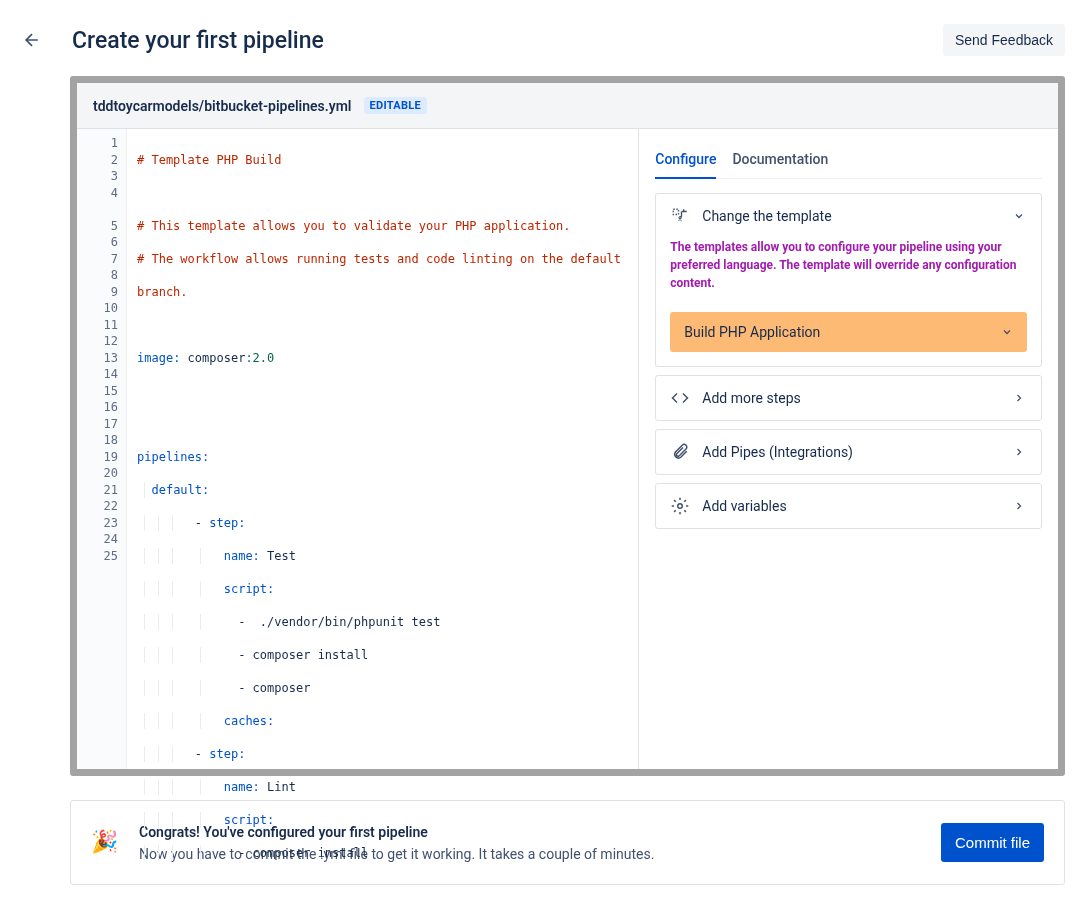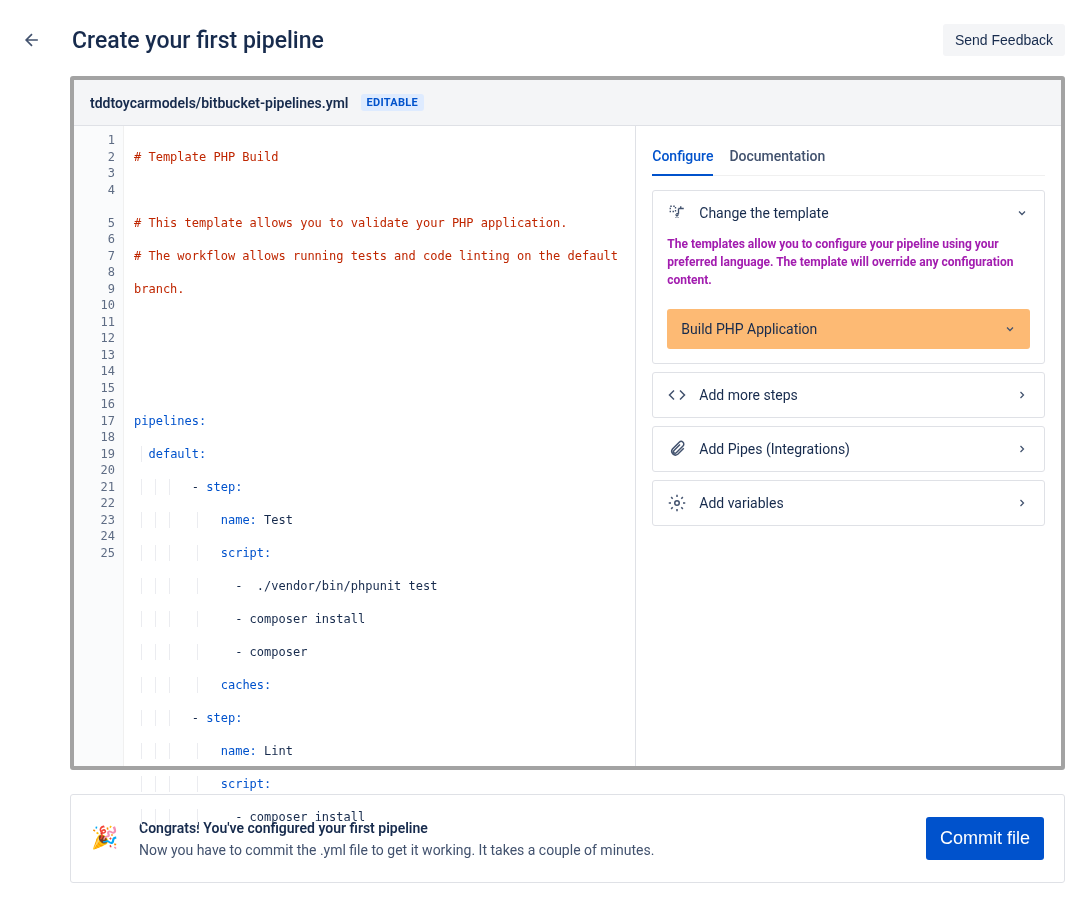--- a/index.html
+++ b/index.html
@@ -1,21 +1,21 @@
 <!DOCTYPE html>
 <html><head>
 <meta charset="utf-8">
 <style>
 * { box-sizing: border-box; margin: 0; padding: 0; }
 body { font-family: -apple-system, BlinkMacSystemFont, "Segoe UI", Roboto, sans-serif; background: #fff; color: #172B4D; width: 1073px; }
 .header { display: flex; align-items: center; padding: 24px 8px 20px 20px; }
 .back-arrow { width: 24px; height: 24px; display: flex; align-items: center; justify-content: center; cursor: pointer; margin-right: 28px; }
 .page-title { font-size: 23px; font-weight: 500; flex: 1; }
 .feedback-btn { background: #f4f5f7; border: none; padding: 8px 12px; border-radius: 3px; font-size: 14px; font-weight: 500; color: #172B4D; cursor: pointer; }
-.main-panel { margin: 0 8px 0 70px; border: 4px solid #a3a3a3; border-radius: 3px; }
+.main-panel { margin: 0 8px 0 70px; border: 7px solid #a3a3a3; border-radius: 3px; }
 .file-header { background: #f4f5f7; padding: 14px 16px; display: flex; align-items: center; gap: 12px; border-bottom: 1px solid #DFE1E6; }
 .file-path { font-size: 14px; font-weight: 600; }
 .editable-badge { background: #DEEBFF; color: #0052CC; font-size: 11px; font-weight: 700; padding: 2px 6px; border-radius: 3px; letter-spacing: 0.3px; }
 .content-row { display: flex; height: 640px; }
 .editor-pane { flex: 1; display: flex; font-family: "SFMono-Regular", Consolas, monospace; font-size: 12px; line-height: 16.5px; background: #fff; border-right: 1px solid #DFE1E6; }
 .gutter { width: 50px; background: #fafbfc; text-align: right; padding: 6px 8px 6px 0; color: #5E6C84; border-right: 1px solid #f0f0f0; }
 .code { flex: 1; padding: 6px 10px; white-space: pre; position: relative; }
 .code .line { position: relative; }
 .indent-guide { position: absolute; top: 0; bottom: 0; width: 1px; background: #ebecf0; }
 .cm { color: #BF2600; }
@@ -32,21 +32,21 @@
 .card-title { font-size: 14px; font-weight: 400; flex: 1; }
 .chev { width: 16px; height: 16px; display: flex; align-items: center; justify-content: center; }
 .card-body { padding: 0 14px 14px 14px; }
 .card-desc { font-size: 12px; color: #a21caf; line-height: 1.5; margin-bottom: 20px; font-weight: bold; }
 .template-select { background: #fdba74; border-radius: 3px; padding: 12px 14px; display: flex; align-items: center; justify-content: space-between; font-size: 14px; cursor: pointer; }
 .footer-panel { margin: 24px 8px 0 70px; border: 1px solid #DFE1E6; border-radius: 3px; padding: 22px 20px; display: flex; align-items: center; gap: 20px; }
 .party-icon { width: 28px; height: 28px; font-size: 22px; }
 .footer-text { flex: 1; }
 .footer-title { font-size: 14px; font-weight: 600; margin-bottom: 6px; }
 .footer-sub { font-size: 14px; color: #42526E; }
-.commit-btn { background: #0052CC; color: #fff; border: none; padding: 11px 14px; border-radius: 3px; font-size: 18px; font-weight: 500; cursor: pointer; text-align: right; }
+.commit-btn { background: #0052CC; color: #fff; border: none; padding: 11px 14px; border-radius: 3px; font-size: 15px; font-weight: 500; cursor: pointer; text-align: right; }
 svg { display: block; }
 </style>
 </head>
 <body>
 
 <div class="header">
   <div class="back-arrow">
     <svg width="20" height="20" viewBox="0 0 24 24" fill="none" stroke="#42526E" stroke-width="2">
         <path d="M19 12H5M12 19l-7-7 7-7"></path>
       </svg>
@@ -89,20 +89,21 @@
           <div>24</div>
           <div>25</div>
       </div>
       <div class="code">
 <div class="line"><span class="cm"># Template PHP Build</span></div>
 <div class="line"><span></span>&nbsp;</div>
 <div class="line"><span class="cm"># This template allows you to validate your PHP application.</span></div>
 <div class="line"><span class="cm"># The workflow allows running tests and code linting on the default </span></div>
 <div class="line"><span class="cm">branch.</span></div>
 <div class="line">&nbsp;</div>
+<div class="line"><span class="key">image</span><span class="key">: </span><span class="str">composer</span><span class="key">:</span><span class="num">2.0</span></div>
 <div class="line">&nbsp;</div>
 <div class="line">&nbsp;</div>
 <div class="line"><span class="key">pipelines</span><span class="key">:</span></div>
 <div class="line"><span class="indent-guide" style="left:7px"></span>  <span class="key">default</span><span class="key">:</span></div>
 <div class="line"><span class="indent-guide" style="left:7px"></span><span class="indent-guide" style="left:21px"></span><span class="indent-guide" style="left:35px"></span>        <span>- </span><span class="key">step</span><span class="key">:</span></div>
 <div class="line"><span class="indent-guide" style="left:7px"></span><span class="indent-guide" style="left:21px"></span><span class="indent-guide" style="left:35px"></span><span class="indent-guide" style="left:63px"></span>            <span class="key">name</span><span class="key">: </span><span class="str">Test</span></div>
 <div class="line"><span class="indent-guide" style="left:7px"></span><span class="indent-guide" style="left:21px"></span><span class="indent-guide" style="left:35px"></span><span class="indent-guide" style="left:63px"></span>            <span class="key">script</span><span class="key">:</span></div>
 <div class="line"><span class="indent-guide" style="left:7px"></span><span class="indent-guide" style="left:21px"></span><span class="indent-guide" style="left:35px"></span><span class="indent-guide" style="left:63px"></span>              <span>-  </span><span class="str">./vendor/bin/phpunit test</span></div>
 <div class="line"><span class="indent-guide" style="left:7px"></span><span class="indent-guide" style="left:21px"></span><span class="indent-guide" style="left:35px"></span><span class="indent-guide" style="left:63px"></span>              <span>- </span><span class="str">composer install</span></div>
 <div class="line"><span class="indent-guide" style="left:7px"></span><span class="indent-guide" style="left:21px"></span><span class="indent-guide" style="left:35px"></span><span class="indent-guide" style="left:63px"></span>              <span>- </span><span class="str">composer</span></div>

